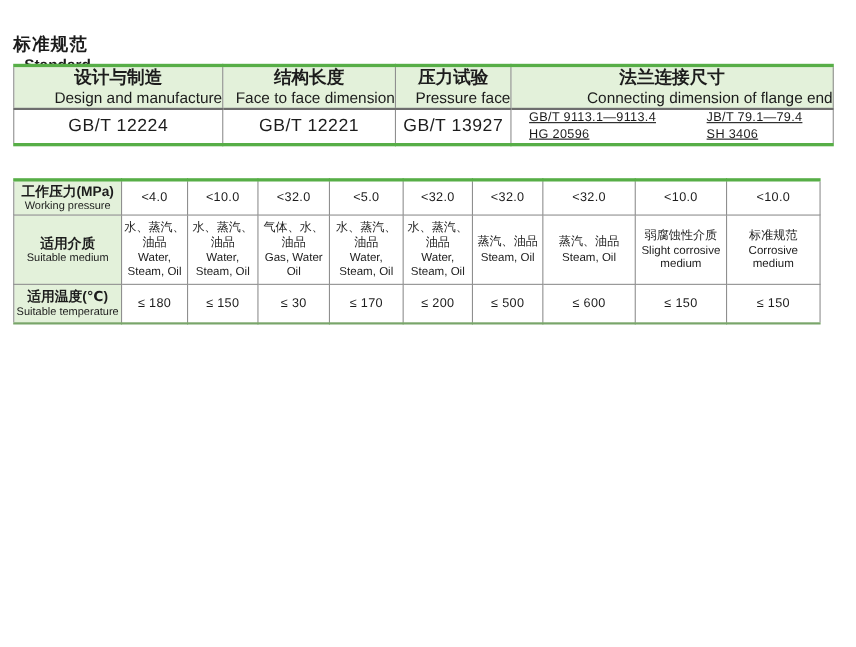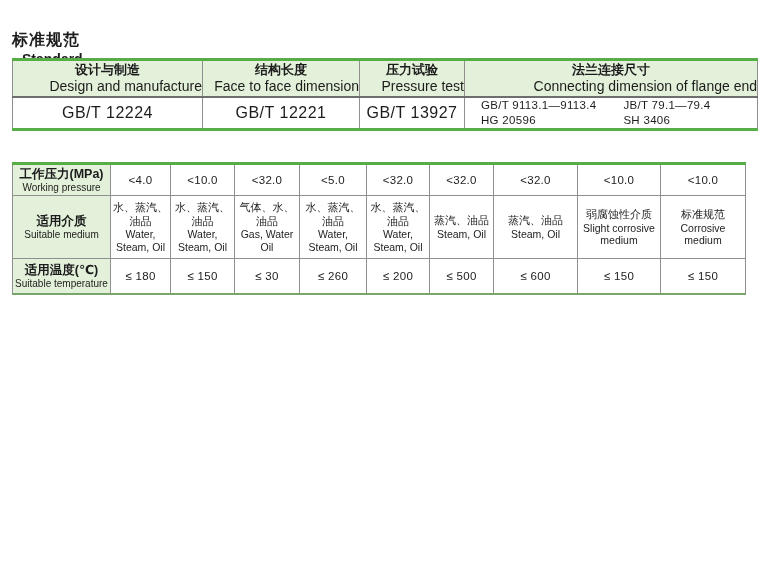--- a/index.html
+++ b/index.html
@@ -37,24 +37,24 @@
     border-right:1px solid var(--grid);
     padding:0;vertical-align:middle;text-align:center;
   }
   .std-table th{
     background:var(--fill);
     height:35px;
     border-bottom:2px solid var(--dark-line);
     font-weight:normal;
   }
   .std-table td{height:30px;background:#fff;}
-  .cn{display:block;font-size:13px;font-weight:bold;line-height:1.25;}
+  .cn{display:block;font-size:16px;font-weight:bold;line-height:1.25;}
   .en{display:block;font-size:14px;line-height:1.2;text-align:right;}
   .std-value{font-size:16px;letter-spacing:.5px;}
-  .flange-cell{display:flex;justify-content:flex-start;align-items:center;gap:27px;padding-left:16px;}
+  .flange-cell{display:flex;justify-content:flex-start;align-items:center;gap:46px;padding-left:16px;text-decoration:underline;}
   .flange-block{text-align:left;font-size:11.5px;line-height:1.3;letter-spacing:.3px;}
   .flange-block span{display:block;}
 
   
   .spec-wrap{
     position:absolute;left:12px;top:162px;width:733px;
   }
   .spec-table{width:733px;border-top:3px solid var(--green);border-bottom:2px solid var(--green-soft);}
   .spec-table th,.spec-table td{
     border:1px solid var(--grid);
@@ -94,21 +94,21 @@
         <th>
           <span class="cn">设计与制造</span>
           <span class="en">Design and manufacture</span>
         </th>
         <th>
           <span class="cn">结构长度</span>
           <span class="en">Face to face dimension</span>
         </th>
         <th>
           <span class="cn">压力试验</span>
-          <span class="en">Pressure test</span>
+          <span class="en">Pressure face</span>
         </th>
         <th>
           <span class="cn">法兰连接尺寸</span>
           <span class="en">Connecting dimension of flange end</span>
         </th>
       </tr>
       <tr>
         <td class="std-value">GB/T 12224</td>
         <td class="std-value">GB/T 12221</td>
         <td class="std-value">GB/T 13927</td>
@@ -206,21 +206,21 @@
       </tr>
 
       <tr class="r4">
         <th>
           <span class="label-cn">适用温度(℃)</span>
           <span class="label-en">Suitable temperature</span>
         </th>
         <td class="val">≤ 180</td>
         <td class="val">≤ 150</td>
         <td class="val">≤ 30</td>
-        <td class="val">≤ 260</td>
+        <td class="val">≤ 170</td>
         <td class="val">≤ 200</td>
         <td class="val">≤ 500</td>
         <td class="val">≤ 600</td>
         <td class="val">≤ 150</td>
         <td class="val">≤ 150</td>
       </tr>
     </tbody>
       </table>
   </div>
 

